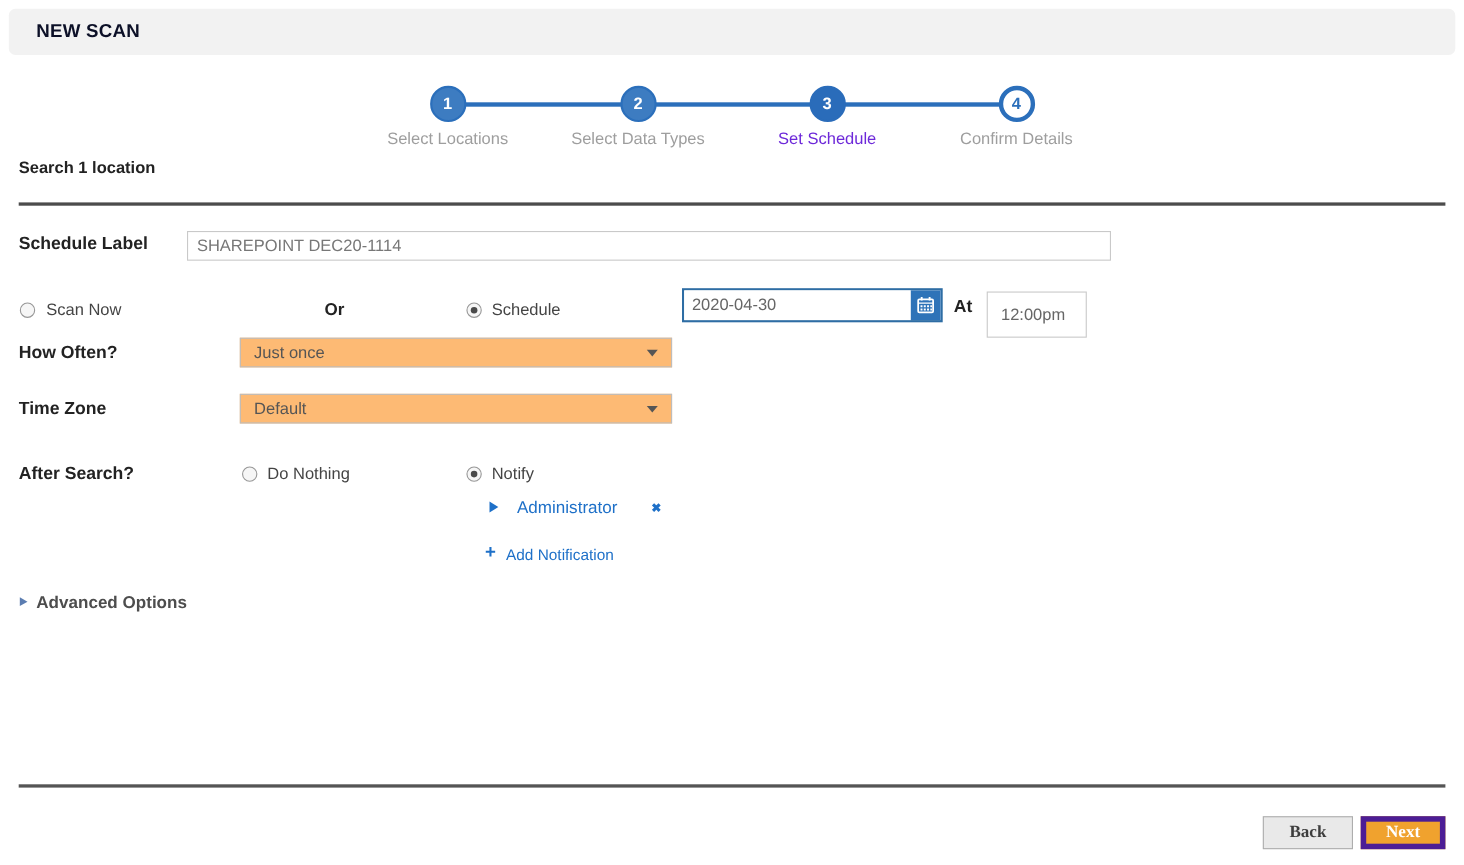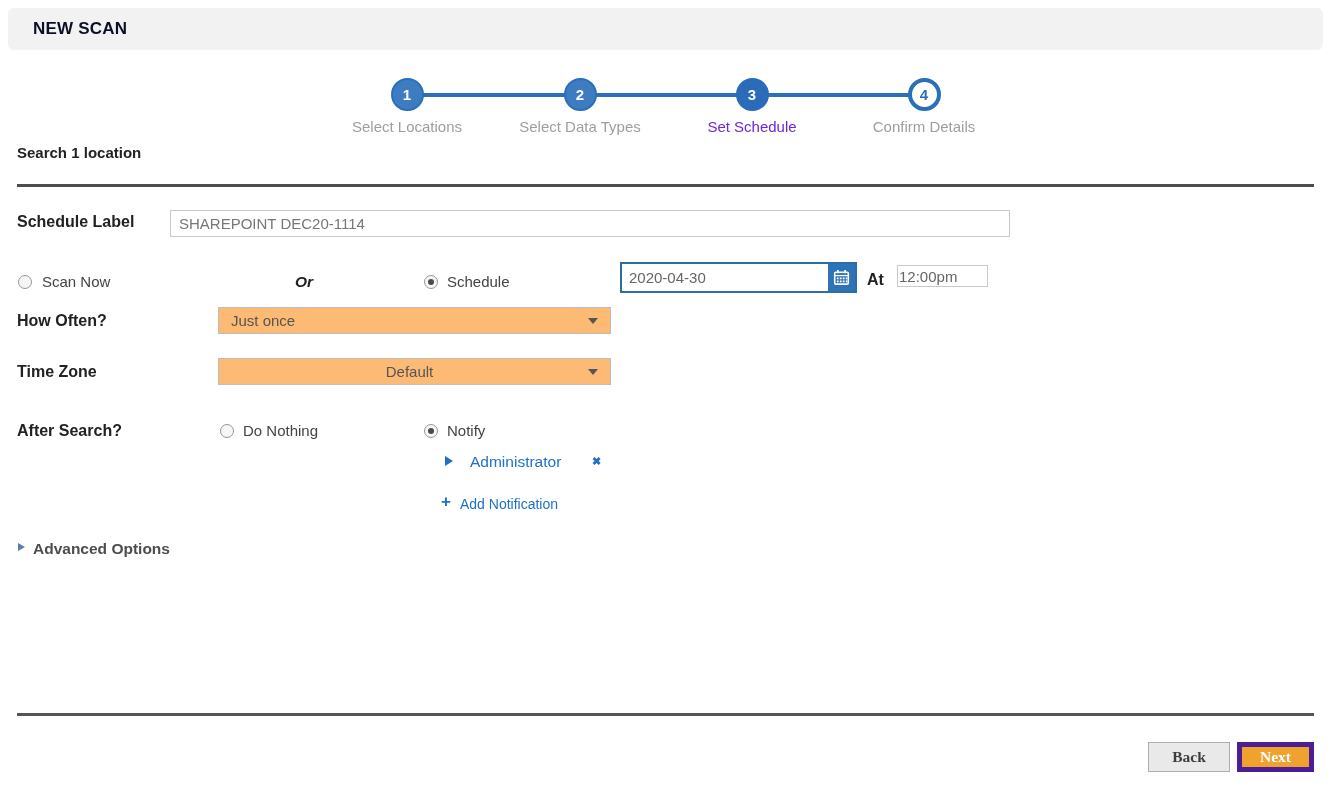--- a/index.html
+++ b/index.html
@@ -42,21 +42,21 @@
     font-size:15px; color:#777; outline:none; background:#fff; }
   #schedule-label-input { left:170px; top:210px; width:840px; height:27px; padding:0 8px; }
 
   
   .date-group { position:absolute; left:620px; top:262px; width:237px; height:31px;
     border:2px solid #2e6da4; display:flex; background:#fff; }
   .date-input { flex:1; border:none; outline:none; font-family:"Liberation Sans", sans-serif;
     font-size:15px; color:#666; padding-left:7px; }
   .cal-btn { width:31px; background:#2e73b8; border:none; display:flex; align-items:center;
     justify-content:center; cursor:pointer; }
-  #time-input { left:897px; top:265px; width:91px; height:22px; padding-left:1px; color:#666; }
+  #time-input { left:897px; top:265px; width:91px; height:42px; padding-left:12px; color:#666; }
 
   
   .select-box { position:absolute; left:218px; width:393px; height:27px; border:1px solid #bdbdbd;
     background:#fdba74; display:flex; align-items:center; cursor:pointer; }
   .select-box .sval { flex:1; padding-left:12px; font-size:15px; color:#555; }
   .caret-down { width:0; height:0; border-left:5px solid transparent; border-right:5px solid transparent;
     border-top:6px solid #555; margin-right:12px; }
 
   
   .tri-right { position:absolute; width:0; height:0; border-top:5px solid transparent;
@@ -102,21 +102,21 @@
   </div>
 
   <div class="section-title">Search 1 location</div>
   <div class="rule-top"></div>
 
   <div class="flabel" style="left:17px; top:213px;">Schedule Label</div>
   <input id="schedule-label-input" class="text-input" type="text" value="SHAREPOINT DEC20-1114" style="">
 
   <div class="radio" style="left:18px; top:275px;"></div>
   <div class="rlabel" style="left:42px; top:273px;">Scan Now</div>
-  <div class="flabel" style="left:295px; top:273px; font-size:15.5px;font-style:italic;">Or</div>
+  <div class="flabel" style="left:295px; top:273px; font-size:15.5px;">Or</div>
   <div class="radio checked" style="left:424px; top:275px;"></div>
   <div class="rlabel" style="left:447px; top:273px;">Schedule</div>
 
   <div class="date-group">
     <input class="date-input" type="text" value="2020-04-30" style="">
     <button class="cal-btn">
       <span style="display:flex;">
         <svg width="17" height="17" viewBox="0 0 16 16">
           <rect x="1.6" y="3" width="12.8" height="11.2" rx="1" fill="none" stroke="#fff" stroke-width="1.5"></rect>
           <line x1="4.6" y1="1" x2="4.6" y2="4" stroke="#fff" stroke-width="1.6"></line>
@@ -137,21 +137,21 @@
   <div class="flabel" style="left:867px; top:271px;">At</div>
   <input id="time-input" class="text-input" type="text" value="12:00pm" style="">
 
   <div class="flabel" style="left:17px; top:312px;">How Often?</div>
   <div class="select-box" style="top:307px;">
     <span class="sval">Just once</span>
     <span class="caret-down"></span>
   </div>
 
   <div class="flabel" style="left:17px; top:363px;">Time Zone</div>
-  <div class="select-box" style="top:358px;text-align:center;">
+  <div class="select-box" style="top:358px;">
     <span class="sval">Default</span>
     <span class="caret-down"></span>
   </div>
 
   <div class="flabel" style="left:17px; top:422px;">After Search?</div>
   <div class="radio" style="left:220px; top:424px;"></div>
   <div class="rlabel" style="left:243px; top:422px;">Do Nothing</div>
   <div class="radio checked" style="left:424px; top:424px;"></div>
   <div class="rlabel" style="left:447px; top:422px;">Notify</div>
 

